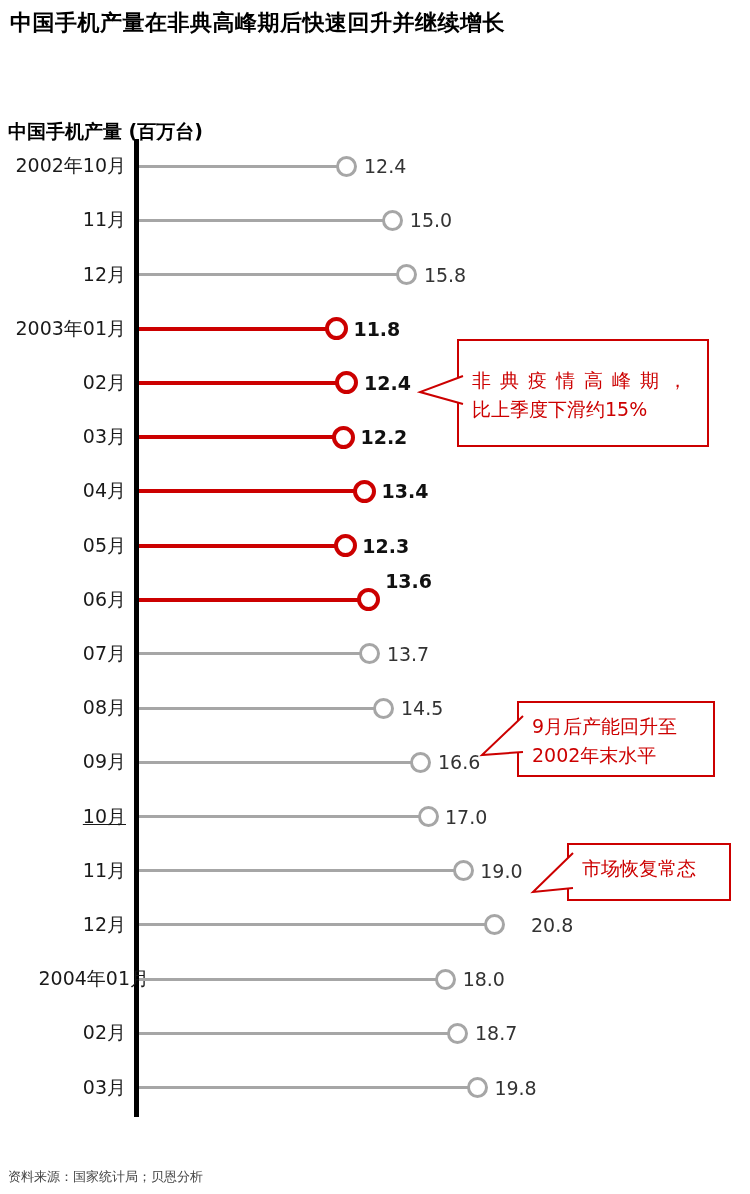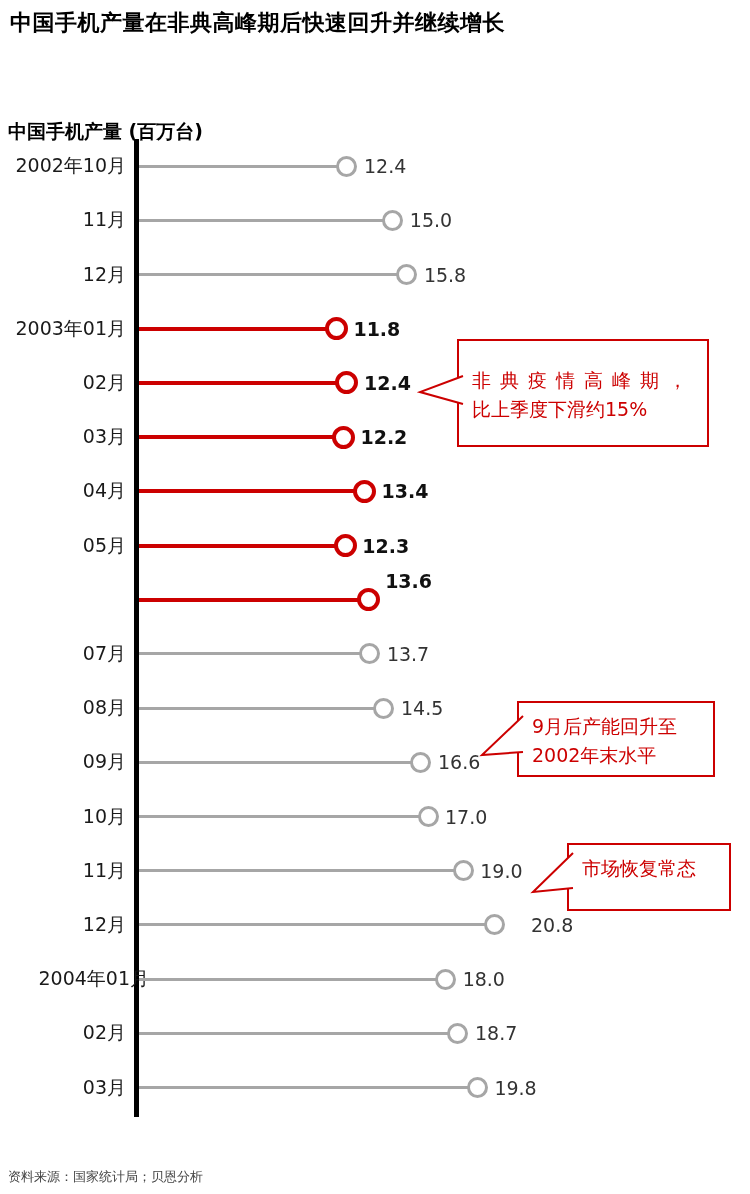--- a/index.html
+++ b/index.html
@@ -78,36 +78,37 @@
     <div class="dot red" style="left: 331.964px; top: 286.6px;"></div>
     <div class="val red" style="left: 360.464px; top: 284.1px;">12.2</div>
     <div class="cat-label" style="top: 325.3px;">04月</div>
     <div class="stick red" style="left: 139px; width: 225.608px; top: 350.3px;"></div>
     <div class="dot red" style="left: 353.108px; top: 340.8px;"></div>
     <div class="val red" style="left: 381.608px; top: 338.3px;">13.4</div>
     <div class="cat-label" style="top: 379.5px;">05月</div>
     <div class="stick red" style="left: 139px; width: 206.226px; top: 404.5px;"></div>
     <div class="dot red" style="left: 333.726px; top: 395px;"></div>
     <div class="val red" style="left: 362.226px; top: 392.5px;">12.3</div>
+    <div class="cat-label" style="top: 433.7px;">06月</div>
     <div class="stick red" style="left: 139px; width: 229.132px; top: 458.7px;"></div>
     <div class="dot red" style="left: 356.632px; top: 449.2px;"></div>
     <div class="val red" style="left: 385.132px; top: 428px;">13.6</div>
     <div class="cat-label" style="top: 487.9px;">07月</div>
     <div class="stick" style="left: 139px; width: 230.894px; top: 513.4px;"></div>
     <div class="dot" style="left: 359.394px; top: 504.4px;"></div>
     <div class="val" style="left: 386.894px; top: 500.9px;">13.7</div>
     <div class="cat-label" style="top: 542.1px;">08月</div>
     <div class="stick" style="left: 139px; width: 244.99px; top: 567.6px;"></div>
     <div class="dot" style="left: 373.49px; top: 558.6px;"></div>
     <div class="val" style="left: 400.99px; top: 555.1px;">14.5</div>
     <div class="cat-label" style="top: 596.3px;">09月</div>
     <div class="stick" style="left: 139px; width: 281.992px; top: 621.8px;"></div>
     <div class="dot" style="left: 410.492px; top: 612.8px;"></div>
     <div class="val" style="left: 437.992px; top: 609.3px;">16.6</div>
-    <div class="cat-label" style="top: 650.5px;">10月</div>
+    <div class="cat-label" style="top: 650.5px; text-decoration: underline;">10月</div>
     <div class="stick" style="left: 139px; width: 289.04px; top: 676px;"></div>
     <div class="dot" style="left: 417.54px; top: 667px;"></div>
     <div class="val" style="left: 445.04px; top: 663.5px;">17.0</div>
     <div class="cat-label" style="top: 704.7px;">11月</div>
     <div class="stick" style="left: 139px; width: 324.28px; top: 730.2px;"></div>
     <div class="dot" style="left: 452.78px; top: 721.2px;"></div>
     <div class="val" style="left: 480.28px; top: 717.7px;">19.0</div>
     <div class="cat-label" style="top: 758.9px;">12月</div>
     <div class="stick" style="left: 139px; width: 355.996px; top: 784.4px;"></div>
     <div class="dot" style="left: 484.496px; top: 775.4px;"></div>
@@ -137,21 +138,21 @@
 
 <div class="callout" style="left:517px;top:701px;width:198px;height:76px;">
     <div>9月后产能回升至</div>
     <div>2002年末水平</div>
   </div>
 <svg class="pointer" style="left:476px;top:708px;" width="54" height="52" viewBox="0 0 54 52">
   <polygon points="47,8 6,47 47,44" fill="#ffffff" stroke="none"></polygon>
   <polyline points="47,8 6,47 47,44" fill="none" stroke="#cc0000" stroke-width="2"></polyline>
 </svg>
 
-<div class="callout" style="left:567px;top:843px;width:164px;height:68px;">
+<div class="callout" style="left:567px;top:843px;width:164px;height:58px;">
     <div>市场恢复常态</div>
   </div>
 <svg class="pointer" style="left:526px;top:846px;" width="54" height="52" viewBox="0 0 54 52">
   <polygon points="47,7 7,46 47,42" fill="#ffffff" stroke="none"></polygon>
   <polyline points="47,7 7,46 47,42" fill="none" stroke="#cc0000" stroke-width="2"></polyline>
 </svg>
 
 <div class="source-note">资料来源：国家统计局；贝恩分析</div>
 
 </body></html>

